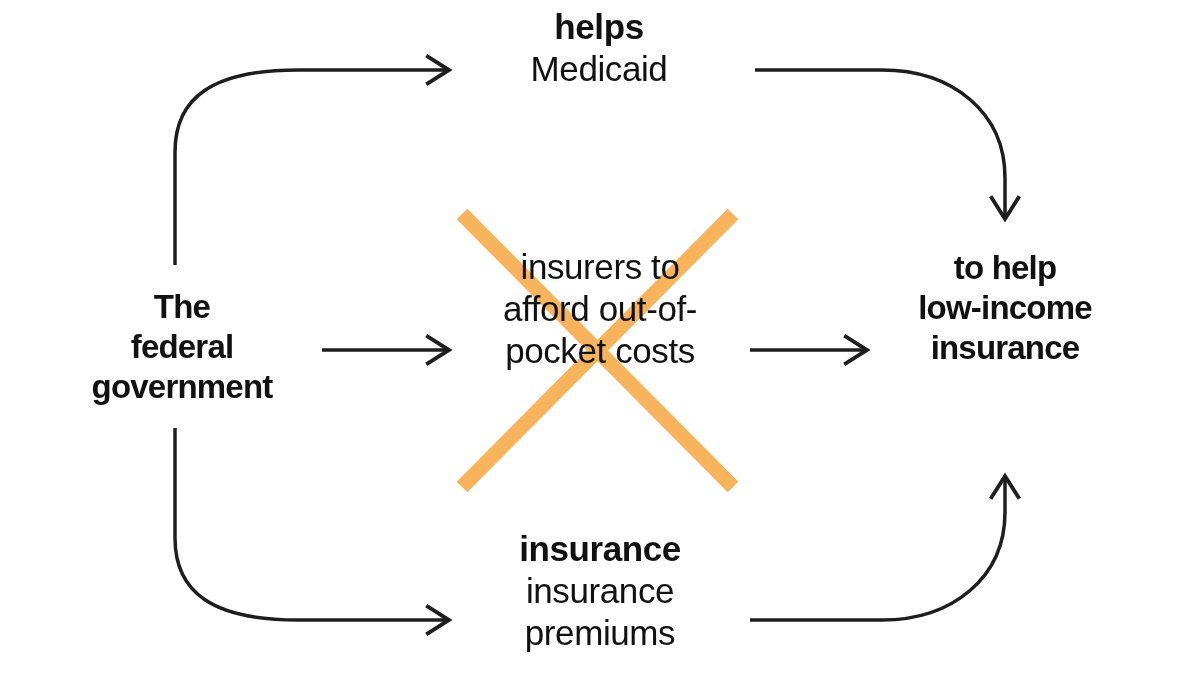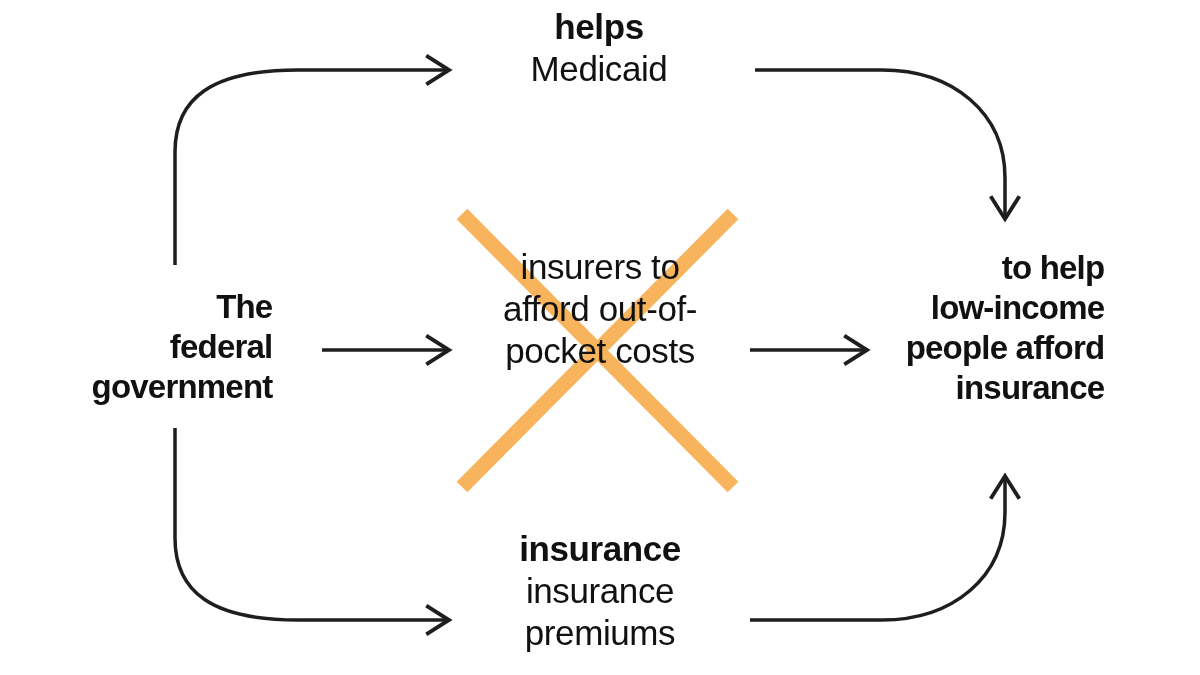--- a/index.html
+++ b/index.html
@@ -41,21 +41,20 @@
     font-weight: 400;
   }
   .mid-size .line.verb {
     font-weight: 700;
   }
   .side-size .line {
     font-size: 33px;
     line-height: 40px;
     font-weight: 700;
     letter-spacing: -0.8px;
-    text-align: right;
   }
 </style>
 </head>
 <body>
 
 <div class="canvas">
 
   <svg class="arrows-layer" viewBox="0 0 1200 675" xmlns="http://www.w3.org/2000/svg">
     <defs>
       <marker id="arrowhead" viewBox="0 0 10 10" refX="8" refY="5" markerWidth="10" markerHeight="10" orient="auto" markerUnits="strokeWidth">
@@ -100,17 +99,16 @@
 
   <div class="node mid-size" style="left:600px; top:528px;">
     <span class="line verb">insurance</span>
     <span class="line">insurance</span>
     <span class="line">premiums</span>
   </div>
 
   <div class="node side-size" style="left:1005px; top:248px;">
     <span class="line">to help</span>
     <span class="line">low-income</span>
-    <span class="line">people afford</span>
     <span class="line">insurance</span>
   </div>
 
 </div>
 
 </body></html>

